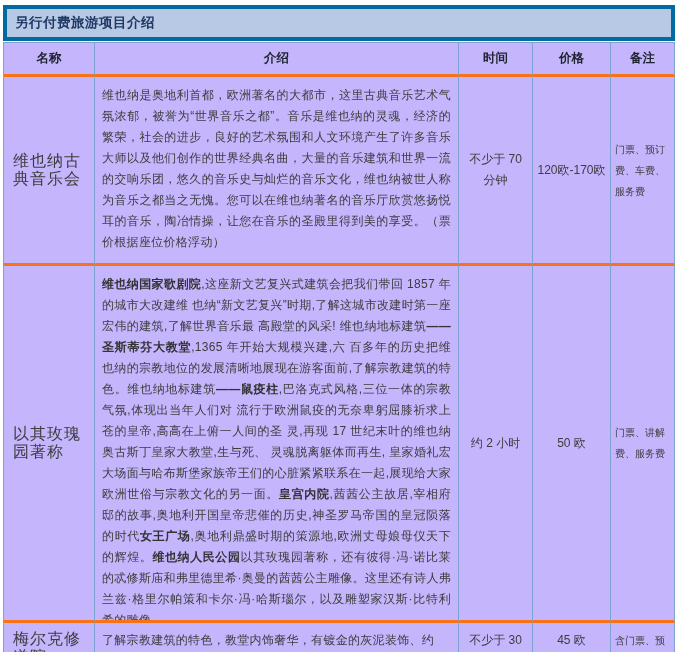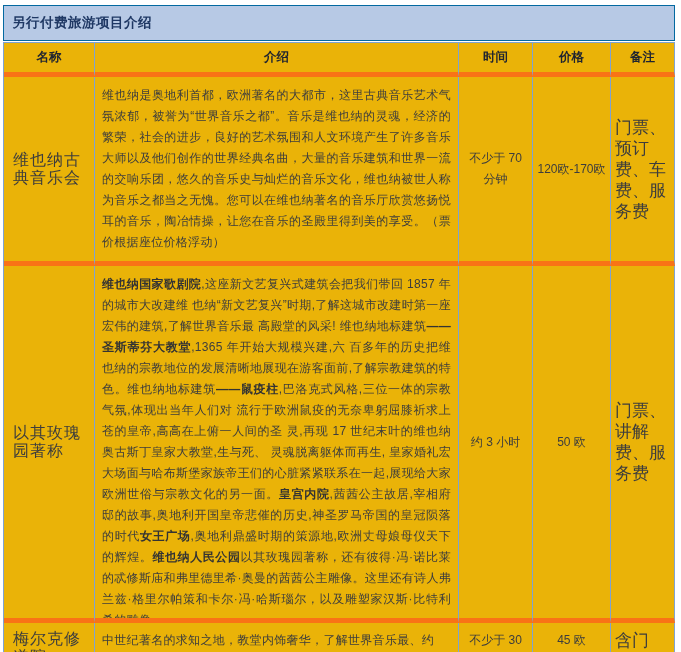--- a/index.html
+++ b/index.html
@@ -3,40 +3,40 @@
 <meta charset="utf-8">
 <style>
   html, body { margin:0; padding:0; }
   body {
     width:681px; height:652px; overflow:hidden; position:relative;
     background:#ffffff;
     font-family:"Liberation Sans","DejaVu Sans",sans-serif;
   }
   .title-bar {
     position:absolute; left:3px; top:5px; width:672px; height:36px;
-    background:#b7c9e5; border:1px solid #0369a1; box-sizing:border-box;
+    background:#b7c9e5; border:4px solid #0369a1; box-sizing:border-box;
     display:flex; align-items:center;
   }
   .title-bar .title-text {
     padding-left:8px; font-size:13.5px; font-weight:bold; color:#1f3864;
     letter-spacing:0.5px;
   }
   .grid {
     position:absolute; left:3px; top:42px; width:672px;
     display:grid;
     grid-template-columns:91px 364px 74px 78px 1fr;
     grid-template-rows:34px 189px 357px 80px;
     border-left:1px solid #7fa3d1; border-top:1px solid #7fa3d1;
     box-sizing:border-box; background:#ffffff;
   }
   .row { display:contents; }
   .cell {
-    border-right:1px solid #7fa3d1; border-bottom:5px solid #f97316;
+    border-right:1px solid #7fa3d1; border-bottom:3px solid #f97316;
     box-sizing:border-box; overflow:hidden;
-    color:#3d3d3d; background:#eab308;
+    color:#3d3d3d; background:#c4b5fd;
   }
   .hcell {
     display:flex; align-items:center; justify-content:center;
     font-size:12.5px; font-weight:bold; color:#1f2430;
   }
   .name-cell {
     display:flex; align-items:center; justify-content:flex-start;
     padding:0 6px 0 9px; font-size:16px; line-height:18px;
     letter-spacing:1px;
   }
@@ -44,21 +44,21 @@
     padding:8px 7px; font-size:12px; line-height:21px;
     text-align:justify; letter-spacing:0.3px;
   }
   .intro-cell b { color:#333333; }
   .time-cell, .price-cell {
     display:flex; align-items:center; justify-content:center;
     text-align:center; font-size:12px; line-height:21px; padding:0 3px;
   }
   .notes-cell {
     display:flex; align-items:center; justify-content:flex-start;
-    text-align:left; font-size:17px; line-height:21px; padding:0 4px;
+    text-align:left; font-size:10px; line-height:21px; padding:0 4px;
   }
   .row.clipped .name-cell,
   .row.clipped .time-cell,
   .row.clipped .price-cell,
   .row.clipped .notes-cell { align-items:flex-start; padding-top:7px; }
   .row.clipped .intro-cell { padding-top:7px; }
 </style>
 </head>
 <body>
 
@@ -79,25 +79,25 @@
     <div class="cell name-cell">维也纳古典音乐会</div>
     <div class="cell intro-cell"><span>维也纳是奥地利首都，欧洲著名的大都市，这里古典音乐艺术气氛浓郁，被誉为“世界音乐之都”。音乐是维也纳的灵魂，经济的繁荣，社会的进步，良好的艺术氛围和人文环境产生了许多音乐大师以及他们创作的世界经典名曲，大量的音乐建筑和世界一流的交响乐团，悠久的音乐史与灿烂的音乐文化，维也纳被世人称为音乐之都当之无愧。您可以在维也纳著名的音乐厅欣赏悠扬悦耳的音乐，陶冶情操，让您在音乐的圣殿里得到美的享受。（票价根据座位价格浮动）</span></div>
     <div class="cell time-cell">不少于 70 分钟</div>
     <div class="cell price-cell">120欧-170欧</div>
     <div class="cell notes-cell">门票、预订费、车费、服务费</div>
   </div>
 
   <div class="row">
     <div class="cell name-cell">以其玫瑰园著称</div>
     <div class="cell intro-cell"><b>维也纳国家歌剧院</b><span>,这座新文艺复兴式建筑会把我们带回 1857 年的城市大改建维 也纳“新文艺复兴”时期,了解这城市改建时第一座宏伟的建筑,了解世界音乐最 高殿堂的风采! 维也纳地标建筑</span><b>——圣斯蒂芬大教堂</b><span>,1365 年开始大规模兴建,六 百多年的历史把维也纳的宗教地位的发展清晰地展现在游客面前,了解宗教建筑的特色。维也纳地标建筑</span><b>——鼠疫柱</b><span>,巴洛克式风格,三位一体的宗教气氛,体现出当年人们对 流行于欧洲鼠疫的无奈卑躬屈膝祈求上苍的皇帝,高高在上俯一人间的圣 灵,再现 17 世纪末叶的维也纳奥古斯丁皇家大教堂,生与死、 灵魂脱离躯体而再生, 皇家婚礼宏大场面与哈布斯堡家族帝王们的心脏紧紧联系在一起,展现给大家欧洲世俗与宗教文化的另一面。</span><b>皇宫内院</b><span>,茜茜公主故居,宰相府邸的故事,奥地利开国皇帝悲催的历史,神圣罗马帝国的皇冠陨落的时代</span><b>女王广场</b><span>,奥地利鼎盛时期的策源地,欧洲丈母娘母仪天下的辉煌。</span><b>维也纳人民公园</b><span>以其玫瑰园著称，还有彼得·冯·诺比莱的忒修斯庙和弗里德里希·奥曼的茜茜公主雕像。这里还有诗人弗兰兹·格里尔帕策和卡尔·冯·哈斯瑙尔，以及雕塑家汉斯·比特利希的雕像。</span></div>
-    <div class="cell time-cell">约 3 小时</div>
+    <div class="cell time-cell">约 2 小时</div>
     <div class="cell price-cell">50 欧</div>
     <div class="cell notes-cell">门票、讲解费、服务费</div>
   </div>
 
   <div class="row clipped">
     <div class="cell name-cell">梅尔克修道院</div>
-    <div class="cell intro-cell"><span>中世纪著名的求知之地，教堂内饰奢华，了解世界音乐最、约</span></div>
+    <div class="cell intro-cell"><span>了解宗教建筑的特色，教堂内饰奢华，有镀金的灰泥装饰、约</span></div>
     <div class="cell time-cell">不少于 30 分</div>
     <div class="cell price-cell">45 欧</div>
     <div class="cell notes-cell">含门票、预</div>
   </div>
 </div>
 
 </body></html>

